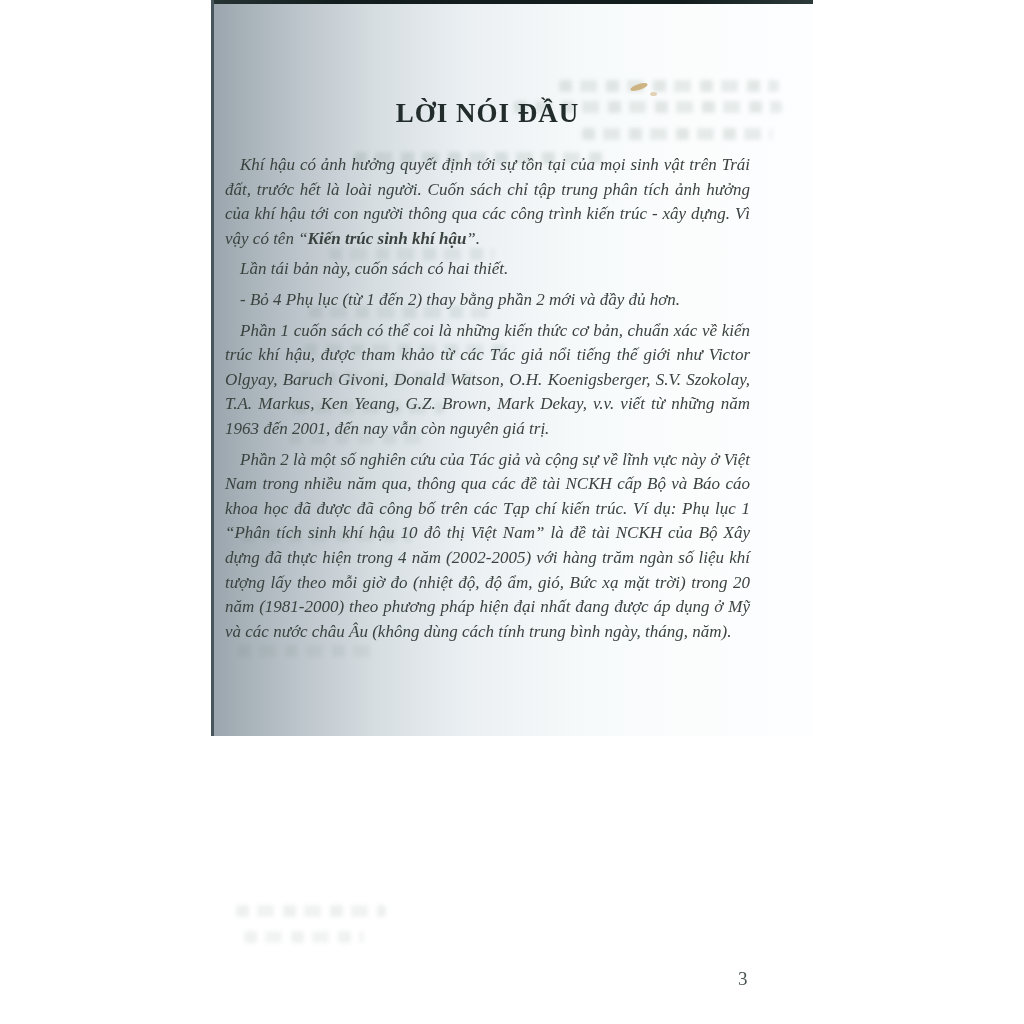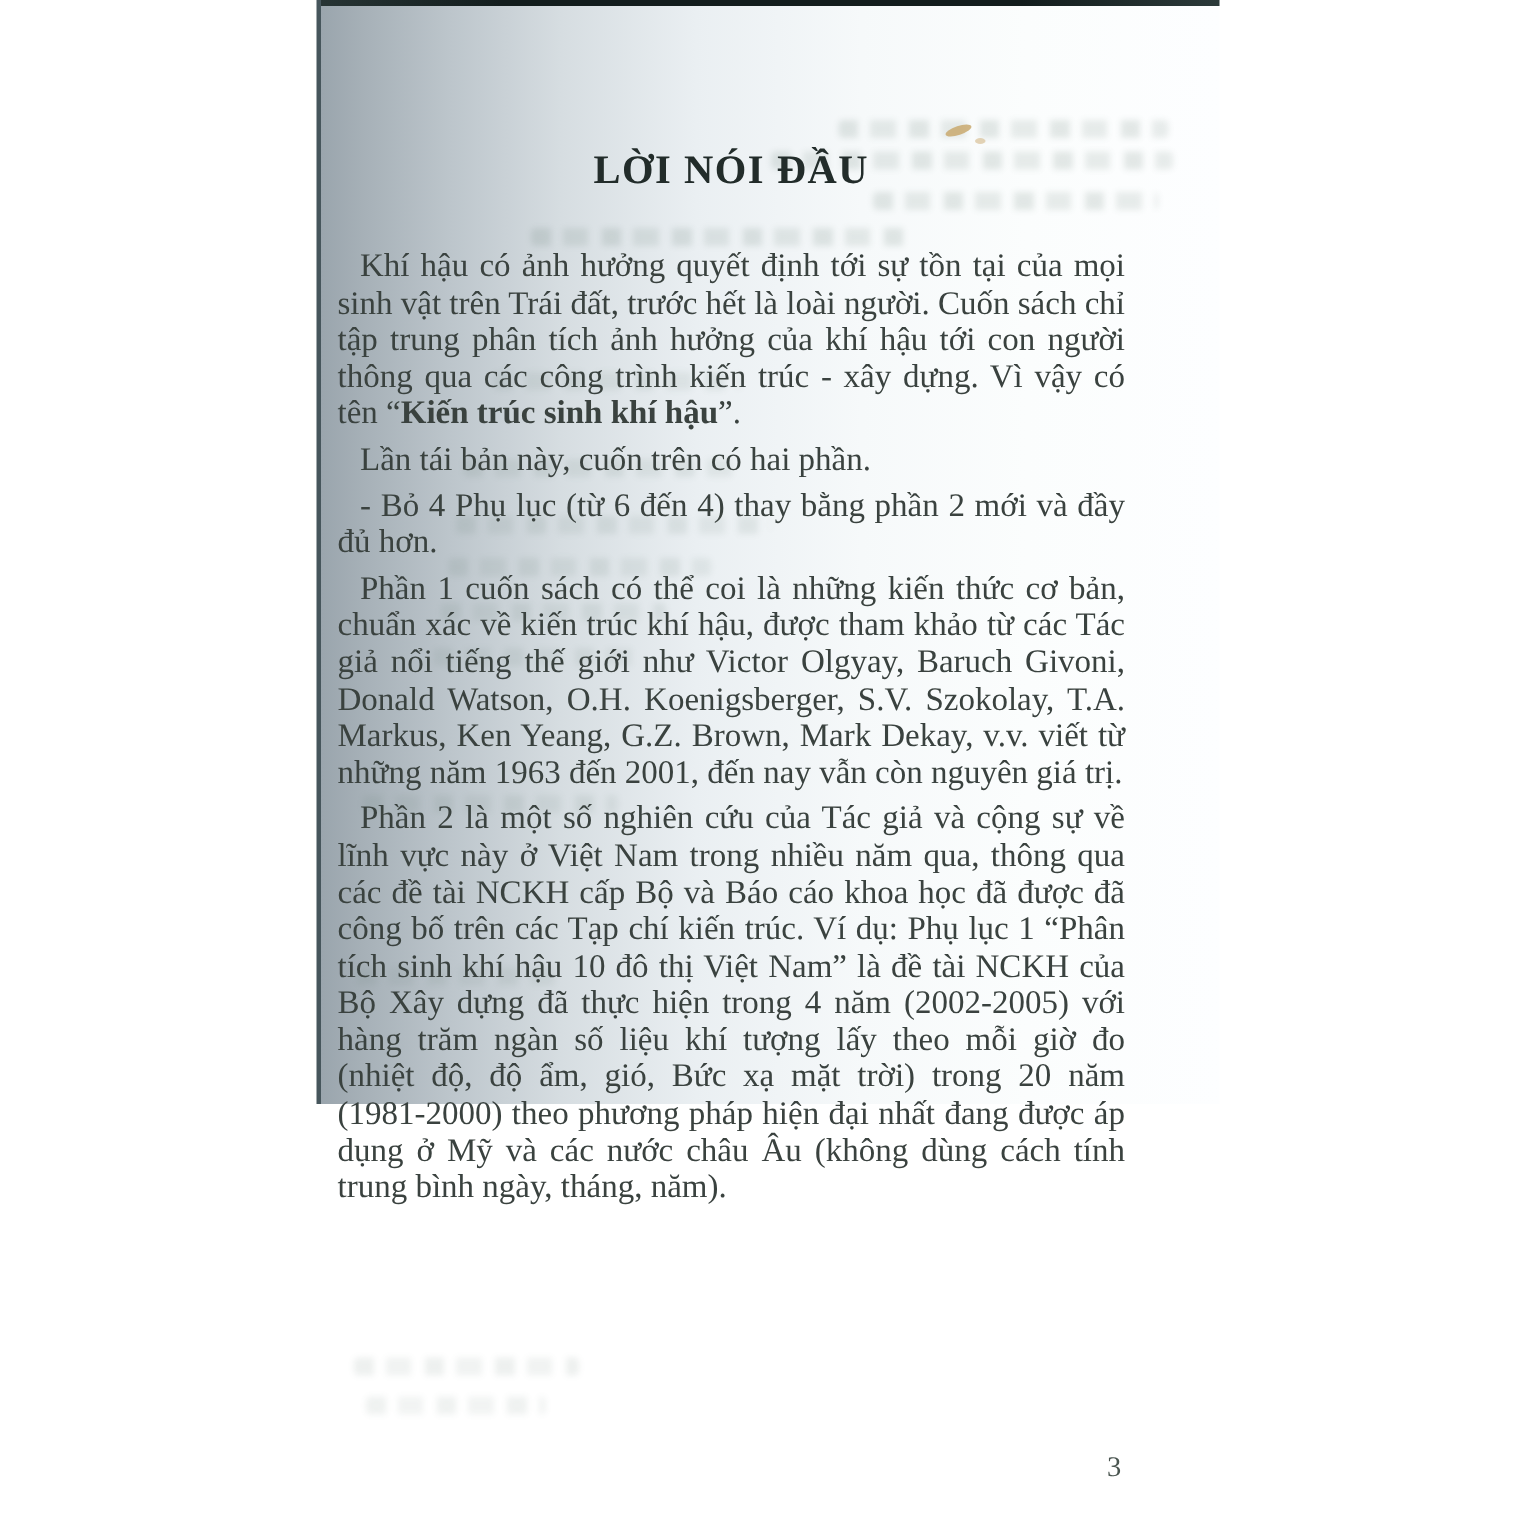--- a/index.html
+++ b/index.html
@@ -42,23 +42,24 @@
     position:absolute;
     top:98px; left:11px; right:63px;
     text-align:center;
     font-size:27px;
     font-weight:bold;
     letter-spacing:1px;
     color:var(--title-ink);
   }
   .content{
     position:absolute;
-    top:165px; left:11px; right:63px;
+    top:153px; left:11px; right:63px;
     color:var(--ink);
-    font-size:22px;
+    font-style:italic;
+    font-size:17px;
     line-height:24.6px;
     text-align:justify;
   }
   .content p{
     text-indent:15px;
     margin:0;
   }
   .content p + p{ margin-top:6px; }
   .content .b{ font-weight:bold; }
   .folio{
@@ -120,20 +121,20 @@
   <div class="ghost" style="top:905px;left:22px;width:150px;opacity:0.2;"></div>
   <div class="ghost" style="top:931px;left:30px;width:120px;opacity:0.18;"></div>
 
   <div class="speck"></div>
   <div class="speck2"></div>
 
   <h1 class="page-title">LỜI NÓI ĐẦU</h1>
 
   <div class="content" id="page-body">
       <p><span>Khí hậu có ảnh hưởng quyết định tới sự tồn tại của mọi sinh vật trên Trái đất, trước hết là loài người. Cuốn sách chỉ tập trung phân tích ảnh hưởng của khí hậu tới con người thông qua các công trình kiến trúc - xây dựng. Vì vậy có tên “</span><span class="b">Kiến trúc sinh khí hậu</span><span>”.</span></p>
-      <p><span>Lần tái bản này, cuốn trên có hai phần.</span></p>
-      <p><span>- Bỏ 4 Phụ lục (từ 6 đến 4) thay bằng phần 2 mới và đầy đủ hơn.</span></p>
+      <p><span>Lần tái bản này, cuốn sách có hai thiết.</span></p>
+      <p><span>- Bỏ 4 Phụ lục (từ 1 đến 2) thay bằng phần 2 mới và đầy đủ hơn.</span></p>
       <p><span>Phần 1 cuốn sách có thể coi là những kiến thức cơ bản, chuẩn xác về kiến trúc khí hậu, được tham khảo từ các Tác giả nổi tiếng thế giới như Victor Olgyay, Baruch Givoni, Donald Watson, O.H. Koenigsberger, S.V. Szokolay, T.A. Markus, Ken Yeang, G.Z. Brown, Mark Dekay, v.v. viết từ những năm 1963 đến 2001, đến nay vẫn còn nguyên giá trị.</span></p>
       <p><span>Phần 2 là một số nghiên cứu của Tác giả và cộng sự về lĩnh vực này ở Việt Nam trong nhiều năm qua, thông qua các đề tài NCKH cấp Bộ và Báo cáo khoa học đã được đã công bố trên các Tạp chí kiến trúc. Ví dụ: Phụ lục 1 “Phân tích sinh khí hậu 10 đô thị Việt Nam” là đề tài NCKH của Bộ Xây dựng đã thực hiện trong 4 năm (2002-2005) với hàng trăm ngàn số liệu khí tượng lấy theo mỗi giờ đo (nhiệt độ, độ ẩm, gió, Bức xạ mặt trời) trong 20 năm (1981-2000) theo phương pháp hiện đại nhất đang được áp dụng ở Mỹ và các nước châu Âu (không dùng cách tính trung bình ngày, tháng, năm).</span></p>
     </div>
 
   <div class="folio">3</div>
 </div>
 
 </body></html>

